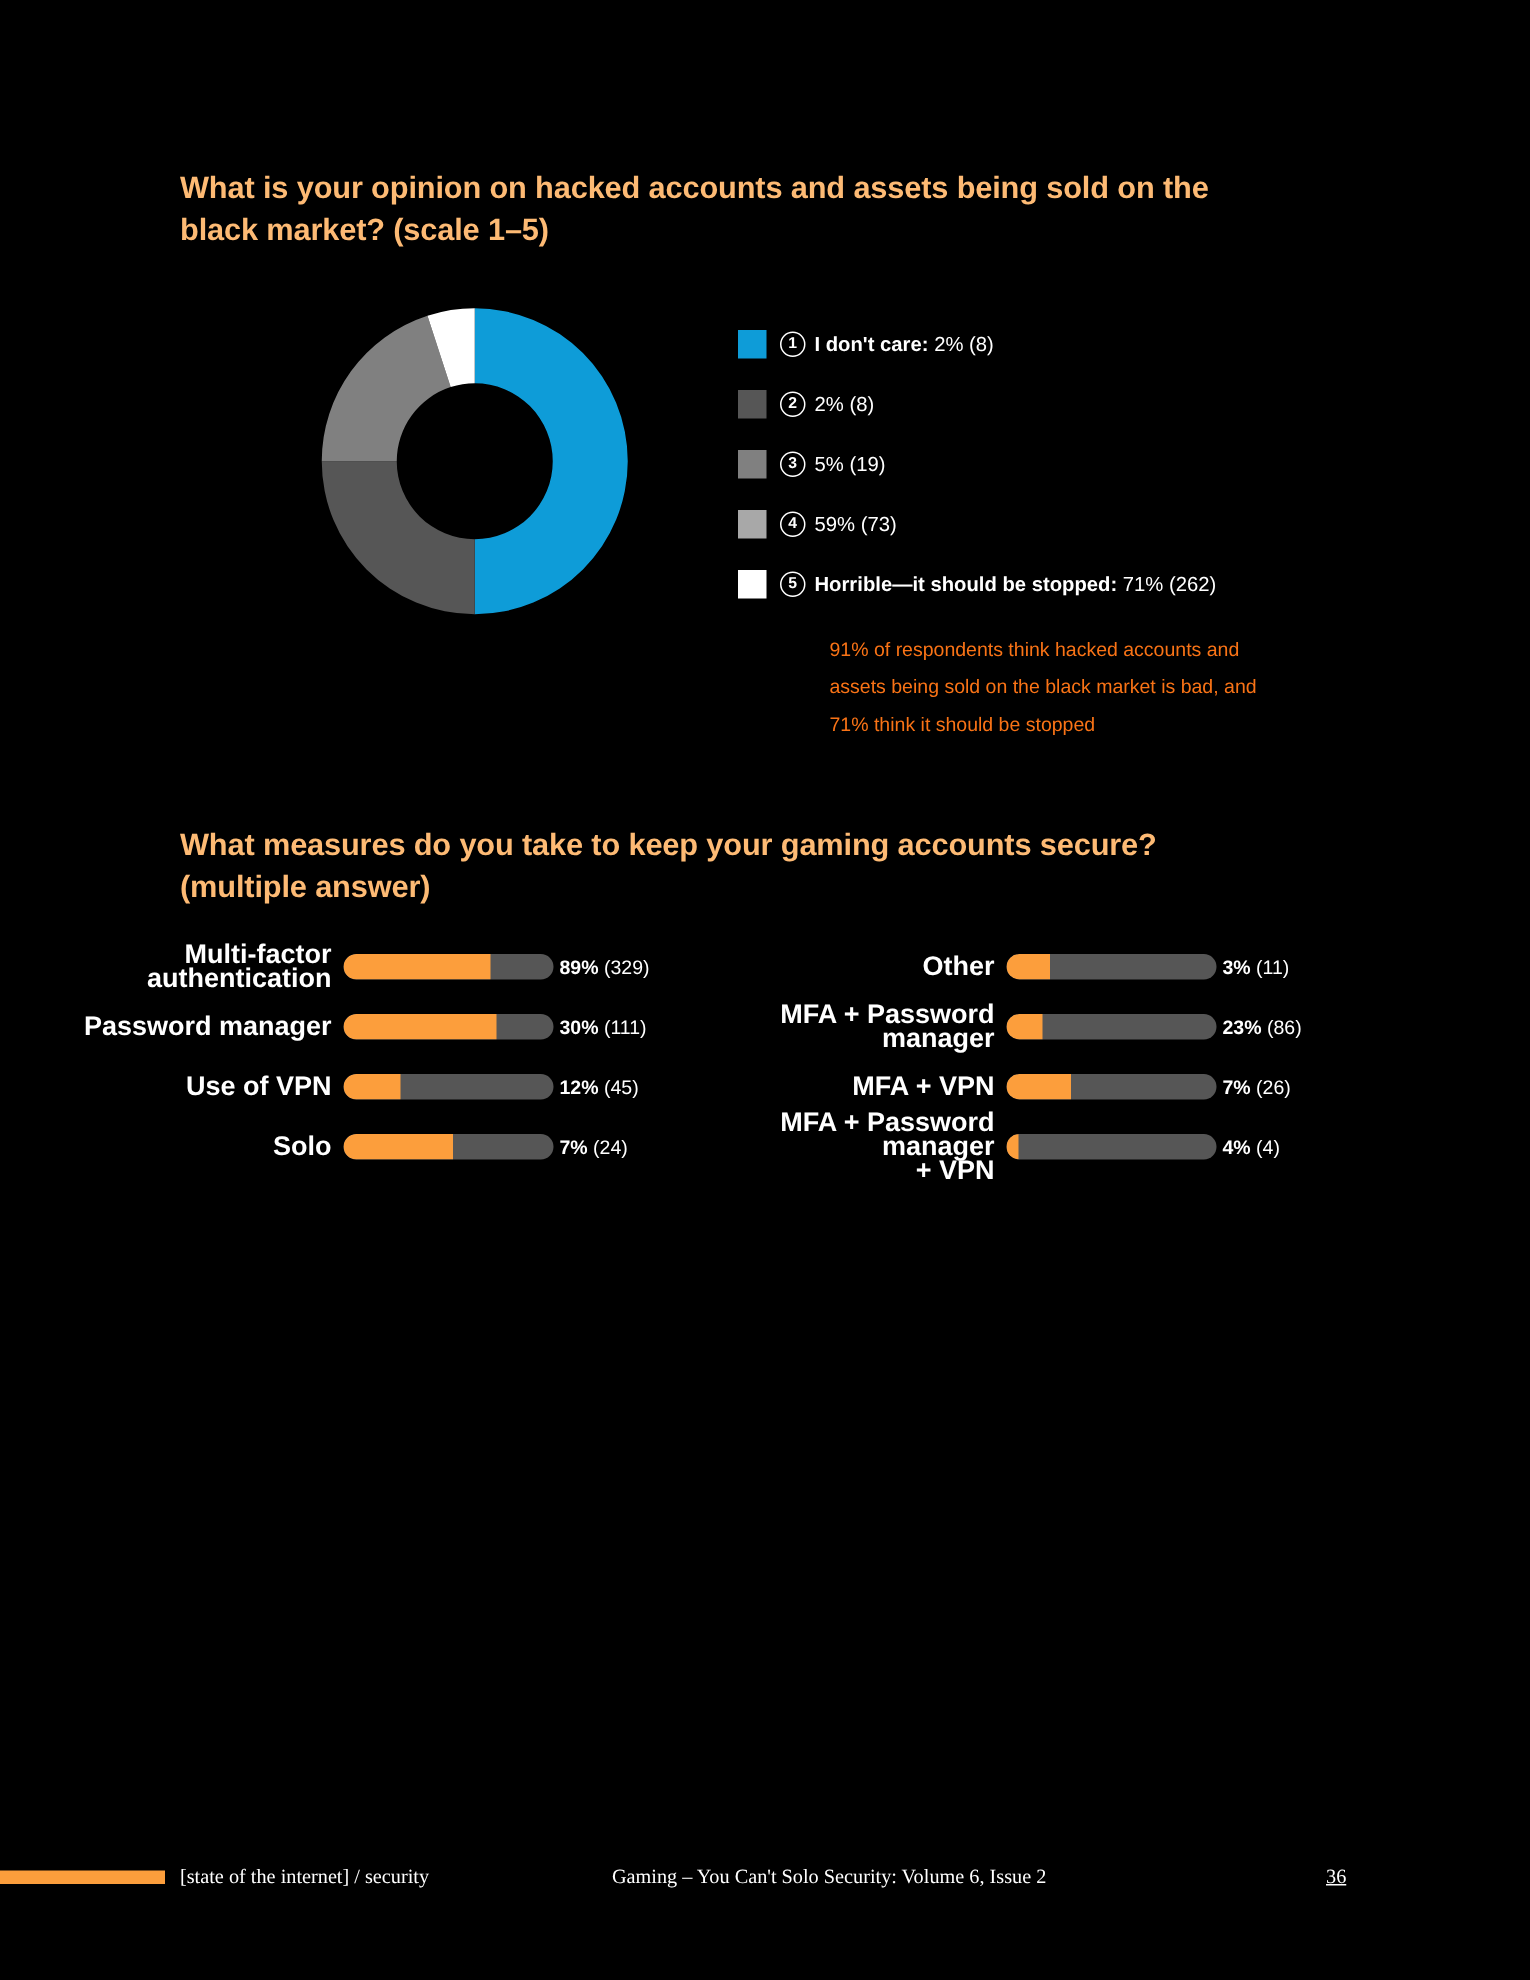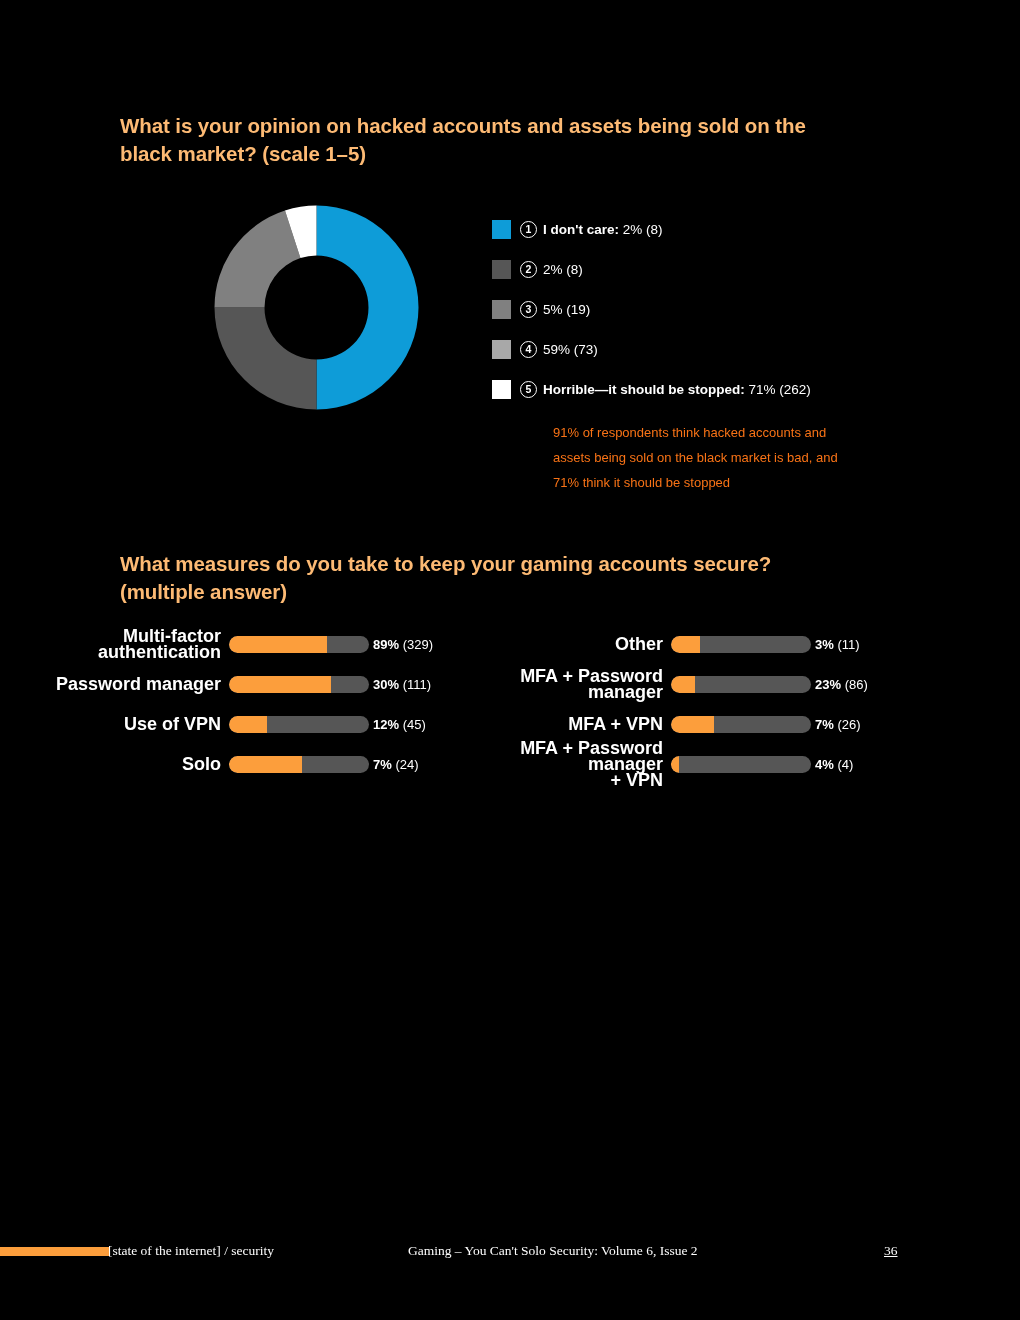--- a/index.html
+++ b/index.html
@@ -120,21 +120,21 @@
     width:110px; height:9px;
     background:#FC9E3C;
   }
   .footer-text {
     position:absolute;
     font-family:"Liberation Serif", serif;
     font-size:13.5px;
     color:#ffffff;
     white-space:nowrap;
   }
-  #footer-brand { left:108px; top:0px;text-align:right; }
+  #footer-brand { left:120px; top:0px;text-align:right; }
   #footer-issue { left:408px; top:0px; }
   #footer-page  { left:884px; top:0px;text-decoration:underline; }
 </style>
 </head>
 <body>
 
 <div class="page">
 
   <h1 class="section-title" id="q1-title">What is your opinion on hacked accounts and assets being sold on the
 black market? (scale 1–5)</h1>

